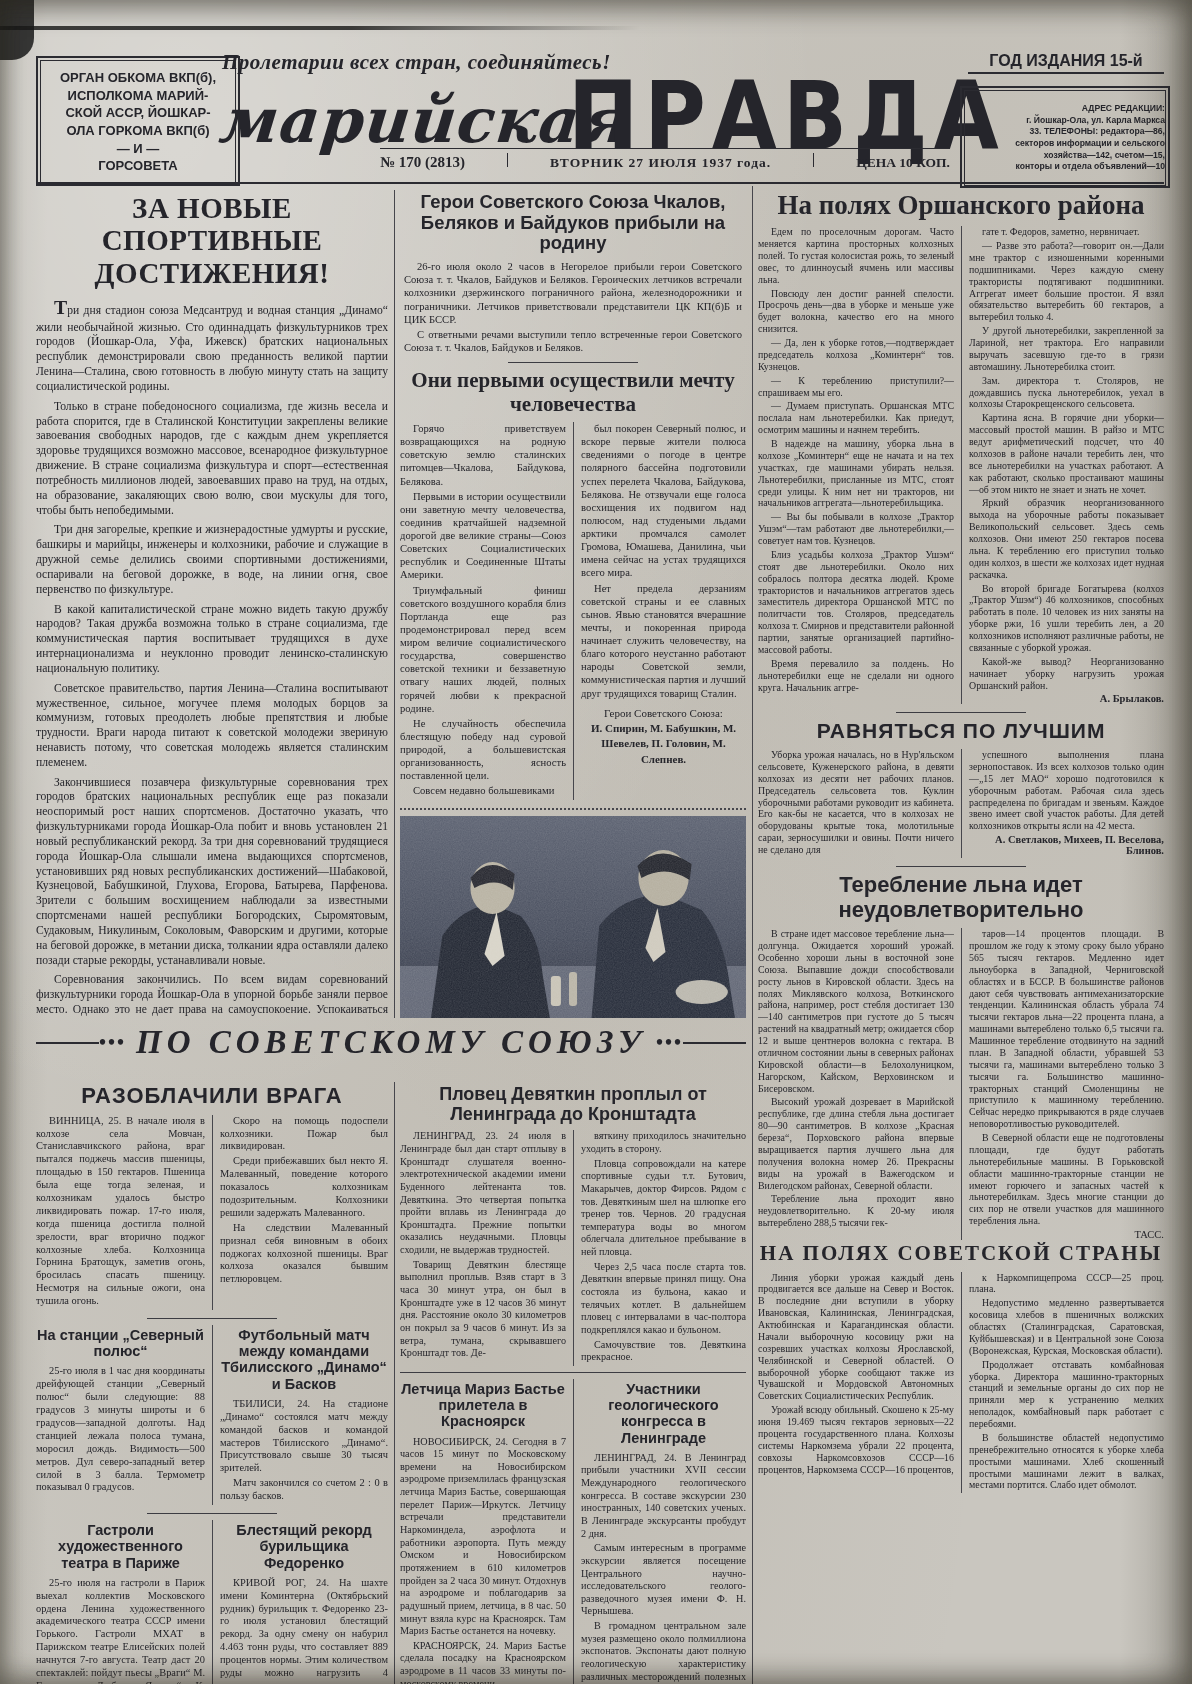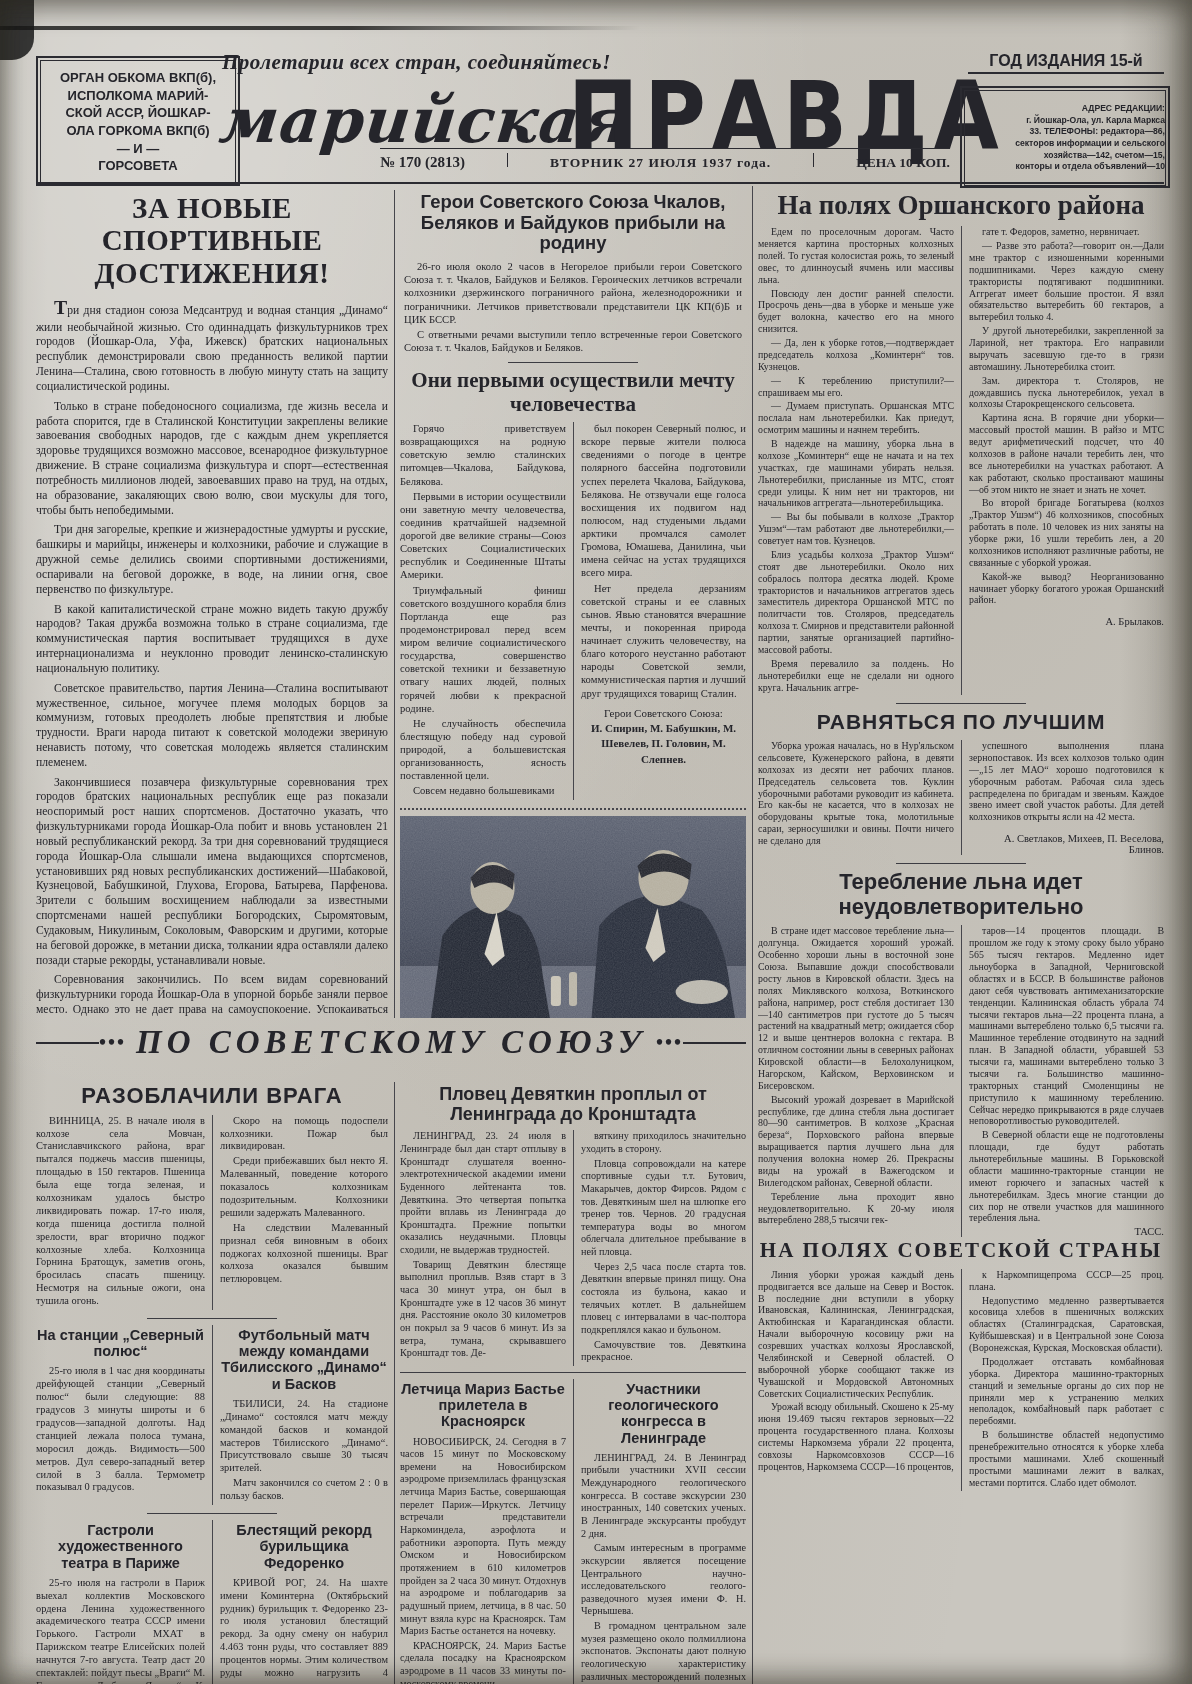--- a/index.html
+++ b/index.html
@@ -38,21 +38,21 @@
   .art-title{text-align:center;font-weight:bold;margin:2px 0 6px;line-height:1.12;}
   .body p{margin:0 0 2px;text-indent:13px;text-align:justify;}
   .twocol{display:flex;}
   .twocol > .c{width:50%;padding:0 7px 0 0;box-sizing:border-box;}
   .twocol > .c + .c{border-left:1px solid #46464c;padding:0 0 0 7px;}
   .duo{display:flex;}
   .duo > .half{width:50%;box-sizing:border-box;padding:0 7px 0 0;}
   .duo > .half + .half{border-left:1px solid #46464c;padding:0 0 0 7px;}
   hr.sep{border:none;border-top:1px solid #3c3c42;width:130px;margin:8px auto 6px;}
   hr.sepw{border:none;border-top:1px solid #3c3c42;margin:6px 0;}
-  .byline{text-align:right;font-weight:normal;margin-top:10px;}
+  .byline{text-align:right;font-weight:bold;margin-top:2px;}
   .credit{text-align:right;font-weight:normal;}
   
   #col-left{position:absolute;left:36px;top:190px;width:352px;height:830px;overflow:hidden;}
   #col-left .body{font-size:11.6px;line-height:1.28;}
   #col-left .body p{margin-bottom:5px;text-indent:18px;}
   #col-left .body p:first-child::first-letter{font-size:1.7em;font-weight:bold;}
   .h-editorial{font-size:29px;letter-spacing:.5px;}
   #region-mid{position:absolute;left:400px;top:190px;width:346px;height:828px;overflow:hidden;}
   #region-mid .body{font-size:10.6px;line-height:1.24;}
   .h-news{font-family:"Liberation Sans",sans-serif;font-size:18.5px;}
@@ -221,22 +221,23 @@
             <p>Близ усадьбы колхоза „Трактор Ушэм“ стоят две льнотеребилки. Около них собралось полтора десятка людей. Кроме трактористов и начальников аггрегатов здесь заместитель директора Оршанской МТС по политчасти тов. Столяров, председатель колхоза т. Смирнов и представители районной партии, занятые организацией партийно-массовой работы.</p>
             <p>Время перевалило за полдень. Но льнотеребилки еще не сделали ни одного круга. Начальник аггре-</p>
           </div>
         <div class="c">
           <div class="body">
               <p>гате т. Федоров, заметно, нервничает.</p>
               <p>— Разве это работа?—говорит он.—Дали мне трактор с изношенными коренными подшипниками. Через каждую смену трактористы подтягивают подшипники. Аггрегат имеет большие простои. Я взял обязательство вытеребить 60 гектаров, а вытеребил только 4.</p>
               <p>У другой льнотеребилки, закрепленной за Лариной, нет трактора. Его направили выручать засевшую где-то в грязи автомашину. Льнотеребилка стоит.</p>
               <p>Зам. директора т. Столяров, не дождавшись пуска льнотеребилок, уехал в колхозы Старокрещенского сельсовета.</p>
               <p>Картина ясна. В горячие дни уборки—массовый простой машин. В райзо и МТС ведут арифметический подсчет, что 40 колхозов в районе начали теребить лен, что все льнотеребилки на участках работают. А как работают, сколько простаивают машины—об этом никто не знает и знать не хочет.</p>
+              <p>Яркий образчик неорганизованного выхода на уборочные работы показывает Великопольский сельсовет. Здесь семь колхозов. Они имеют 250 гектаров посева льна. К тереблению его приступил только один колхоз, в шести же колхозах идет нудная раскачка.</p>
               <p>Во второй бригаде Богатырева (колхоз „Трактор Ушэм“) 46 колхозников, способных работать в поле. 10 человек из них заняты на уборке ржи, 16 ушли теребить лен, а 20 колхозников исполняют различные работы, не связанные с уборкой урожая.</p>
-              <p>Какой-же вывод? Неорганизованно начинает уборку богатого урожая Оршанский район.</p>
+              <p>Какой-же вывод? Неорганизованно начинает уборку нагрузить урожая Оршанский район.</p>
             </div>
           <div class="byline" style="font-size:10.5px">А. Брылаков.</div>
         </div>
       </div>
     </div>
     <hr class="sep">
     <div>
       <h2 class="art-title h-ravn">РАВНЯТЬСЯ ПО ЛУЧШИМ</h2>
       <div class="twocol">
         <div class="c body">

